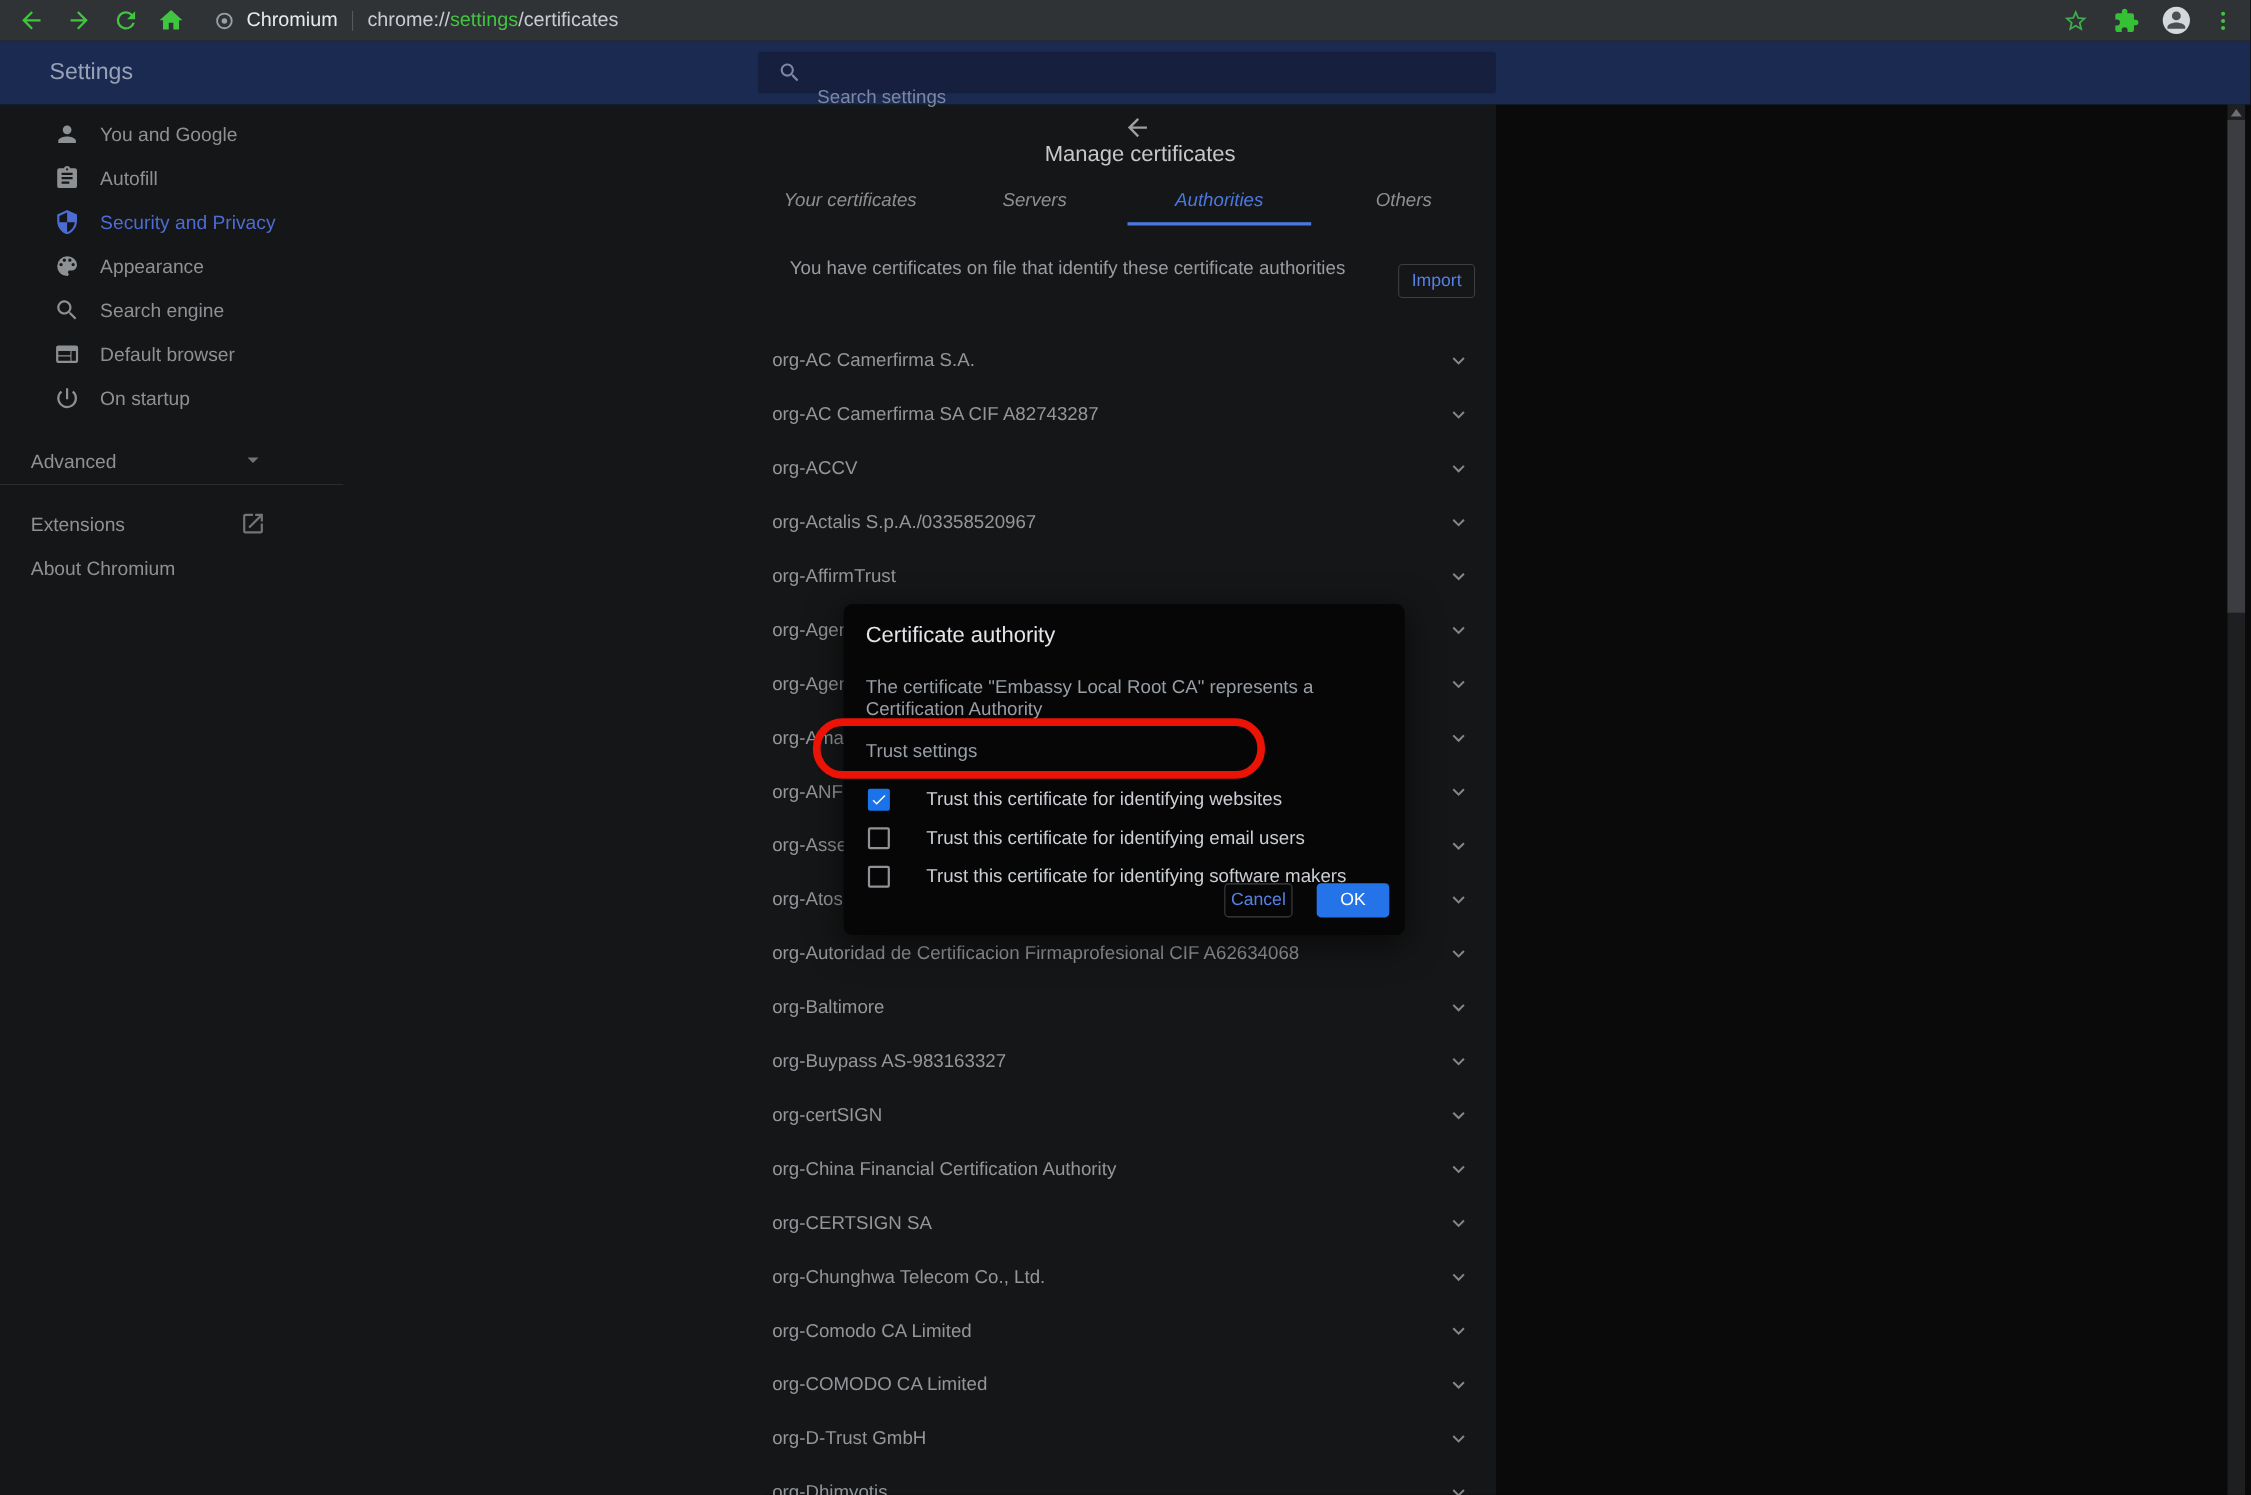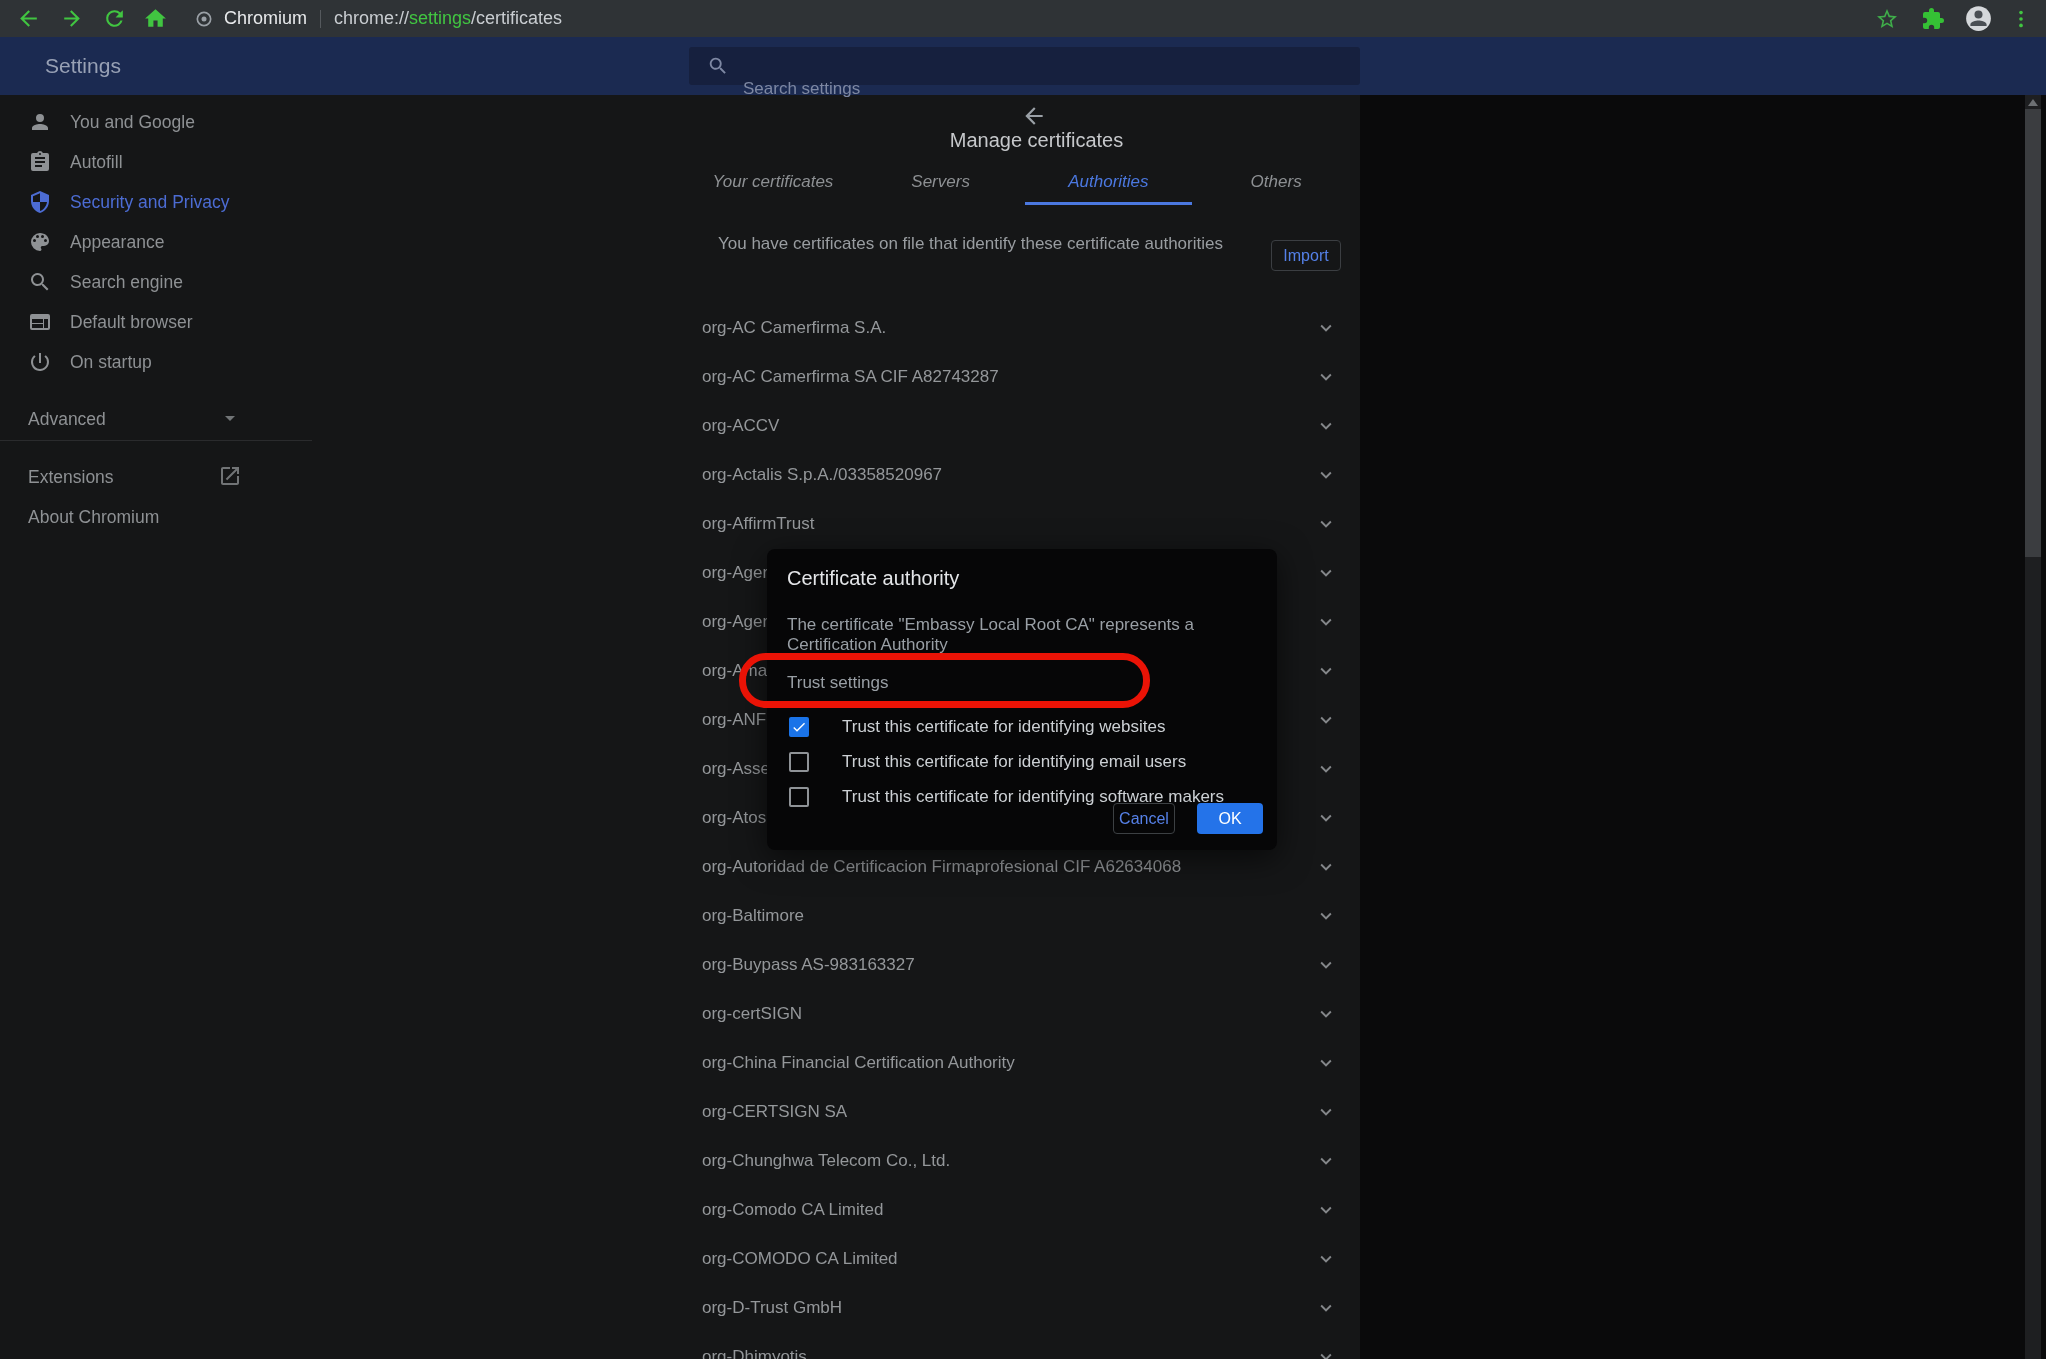--- a/index.html
+++ b/index.html
@@ -29,21 +29,21 @@
   .searchbox { position:absolute; left:689px; top:10px; width:671px; height:38px;
                background:#16203e; border-radius:3px; display:flex; align-items:center; }
   .searchbox .s-ic { width:22px; height:22px; color:#7e88a3; margin-left:18px; flex:none; }
   .searchbox .s-ic svg { width:100%; height:100%; fill:currentColor; }
   .searchbox .s-ph { color:#7e88a3; font-size:17px; margin-left:14px;margin-top:46px; }
 
   
   .main { position:absolute; top:95px; left:0; width:1360px; height:1264px; background:#151617; }
 
   
-  .sidebar { position:absolute; top:7px; left:0; width:320px; }
+  .sidebar { position:absolute; top:7px; left:0; width:320px;padding-left:21px; }
   .menu-item { height:40px; display:flex; align-items:center; padding-left:28px;
                color:#8e9194; font-size:17.5px; cursor:default; }
   .menu-item .mi-icon { width:24px; height:24px; margin-right:18px; color:#8e9194; flex:none; }
   .menu-item .mi-icon svg { width:100%; height:100%; fill:currentColor; }
   .menu-item.active { color:#4c6cd3; }
   .menu-item.active .mi-icon { color:#4c6cd3; }
   .side-row { position:absolute; left:0; width:258px; height:40px; display:flex; align-items:flex-end;
               justify-content:space-between; padding-left:28px; padding-right:16px;
               color:#8e9194; font-size:17.5px; }
   .side-row .sr-ic { width:24px; height:24px; color:#717476; flex:none; }

